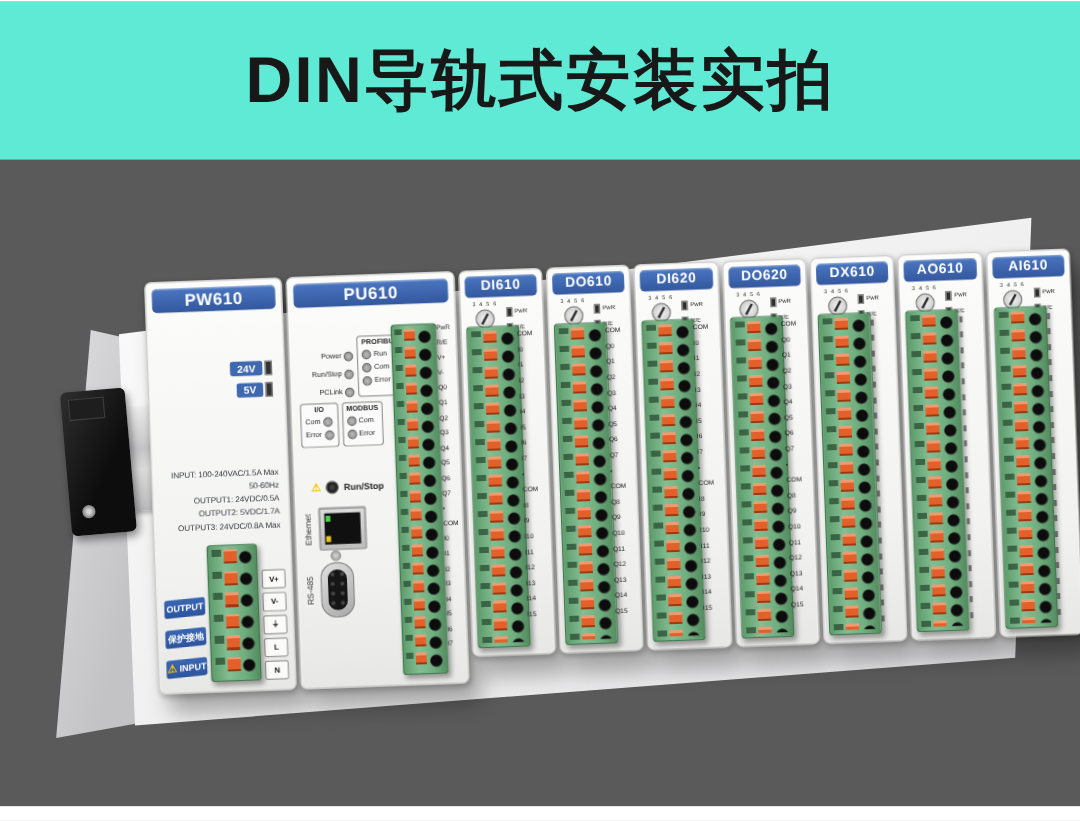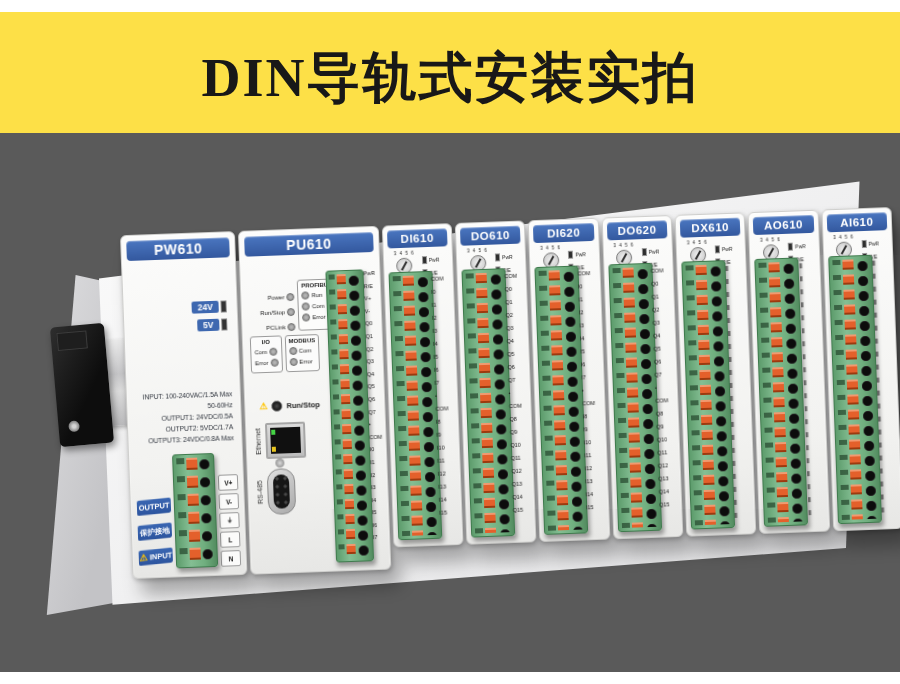--- a/index.html
+++ b/index.html
@@ -1,21 +1,21 @@
 <!DOCTYPE html>
 <html><head>
 <meta charset="utf-8">
 <style>
   html,body{margin:0;padding:0;}
   body{width:900px;height:684px;overflow:hidden;background:#ffffff;position:relative;
        font-family:"Liberation Sans",sans-serif;}
 
   
-  .title-band{position:absolute;top:12px;left:0;width:900px;height:133px;background:#fde047;
-              display:flex;align-items:center;justify-content:center;font-family:Liberation Serif, serif;}
+  .title-band{position:absolute;top:1px;left:0;width:900px;height:133px;background:#5eead4;
+              display:flex;align-items:center;justify-content:center;}
   .page-title{margin:0;font-size:54px;font-weight:600;color:#181818;letter-spacing:2px;}
 
   
   .photo{position:absolute;top:133px;left:0;width:900px;height:539px;background:#5a5a5a;overflow:hidden;}
   .bottom-strip{position:absolute;top:672px;left:0;width:900px;height:12px;background:#fff;}
 
   .plate-side{position:absolute;left:42px;top:142px;width:80px;height:340px;z-index:1;
               background:linear-gradient(105deg,#dedee0 0%,#c3c3c6 75%);
               clip-path:polygon(42% 0%,80% 2%,100% 96%,6% 100%);}
   .plate{position:absolute;inset:0;z-index:2;

